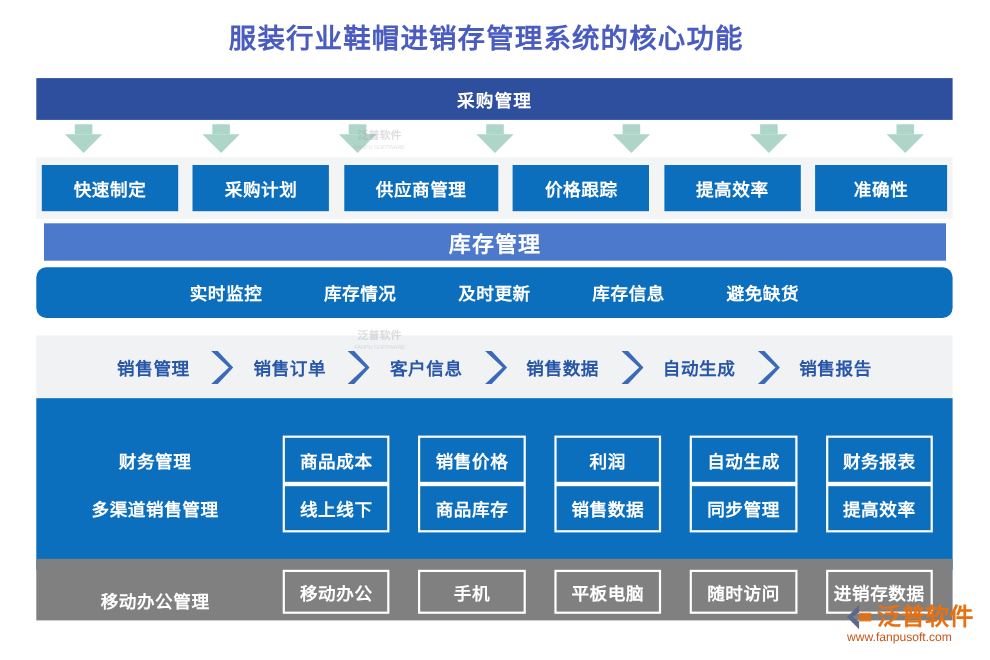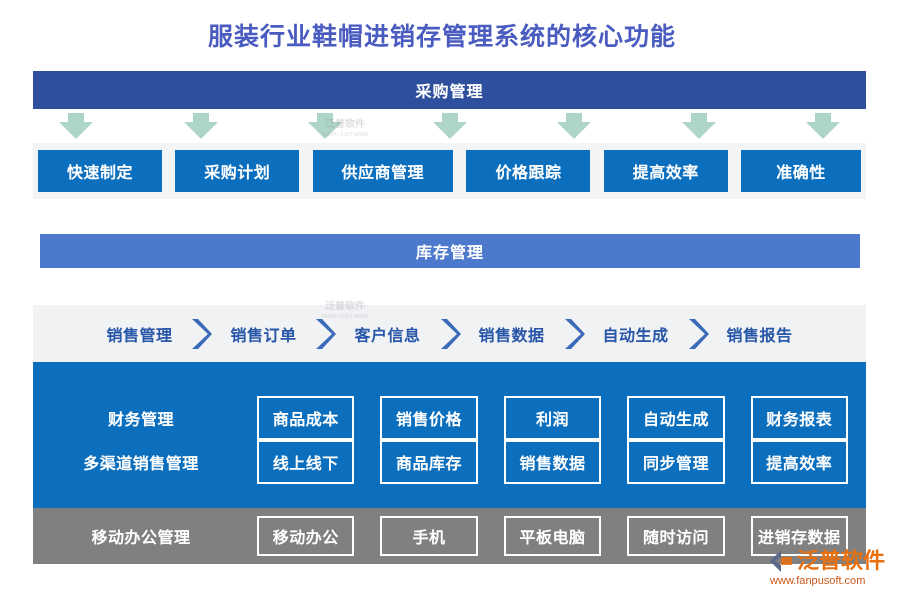--- a/index.html
+++ b/index.html
@@ -122,27 +122,26 @@
 
   
   .inventory-header {
     position: absolute;
     left: 40px;
     top: 203px;
     width: 820px;
     height: 34px;
     background: #4d79cc;
     color: #ffffff;
-    font-size: 16px;
+    font-size: 20px;
     font-weight: bold;
     display: flex;
     align-items: center;
     justify-content: center;
     letter-spacing: 1px;
-    margin-top: 31px;
   }
 
   
   .inventory-row {
     position: absolute;
     left: 33px;
     top: 243px;
     width: 833px;
     height: 46px;
     background: #0c6fbe;
@@ -232,21 +231,21 @@
 
   
   .mobile-panel {
     position: absolute;
     left: 33px;
     top: 508px;
     width: 833px;
     height: 56px;
     background: #808080;
     display: flex;
-    align-items: center;
+    align-items: flex-end;
     gap: 14px;
     padding: 6px 18px;
   }
   .mobile-panel .panel-box { height: 40px; }
 
   
   .watermark {
     position: absolute;
     font-size: 10px;
     font-weight: bold;
@@ -319,20 +318,27 @@
       <div class="purchase-box">供应商管理</div>
       <div class="purchase-box">价格跟踪</div>
       <div class="purchase-box">提高效率</div>
       <div class="purchase-box">准确性</div>
     </div>
 
   <div class="inventory-header">
     <span>库存管理</span>
   </div>
 
+  <div class="inventory-row" id="inventory-row">
+      <div class="inventory-item">实时监控</div>
+      <div class="inventory-item">库存情况</div>
+      <div class="inventory-item">及时更新</div>
+      <div class="inventory-item">库存信息</div>
+      <div class="inventory-item">避免缺货</div>
+    </div>
 
   <div class="sales-row" id="sales-row">
       <span class="sales-item">销售管理</span>
       <span class="chevron">
         <svg width="22" height="34" viewBox="0 0 22 34">
           <path d="M2 2 L18 17 L2 32 L8 32 L22 17 L8 2 Z" fill="#3a6ab8"></path>
         </svg>
       </span>
       <span class="sales-item">销售订单</span>
       <span class="chevron">

